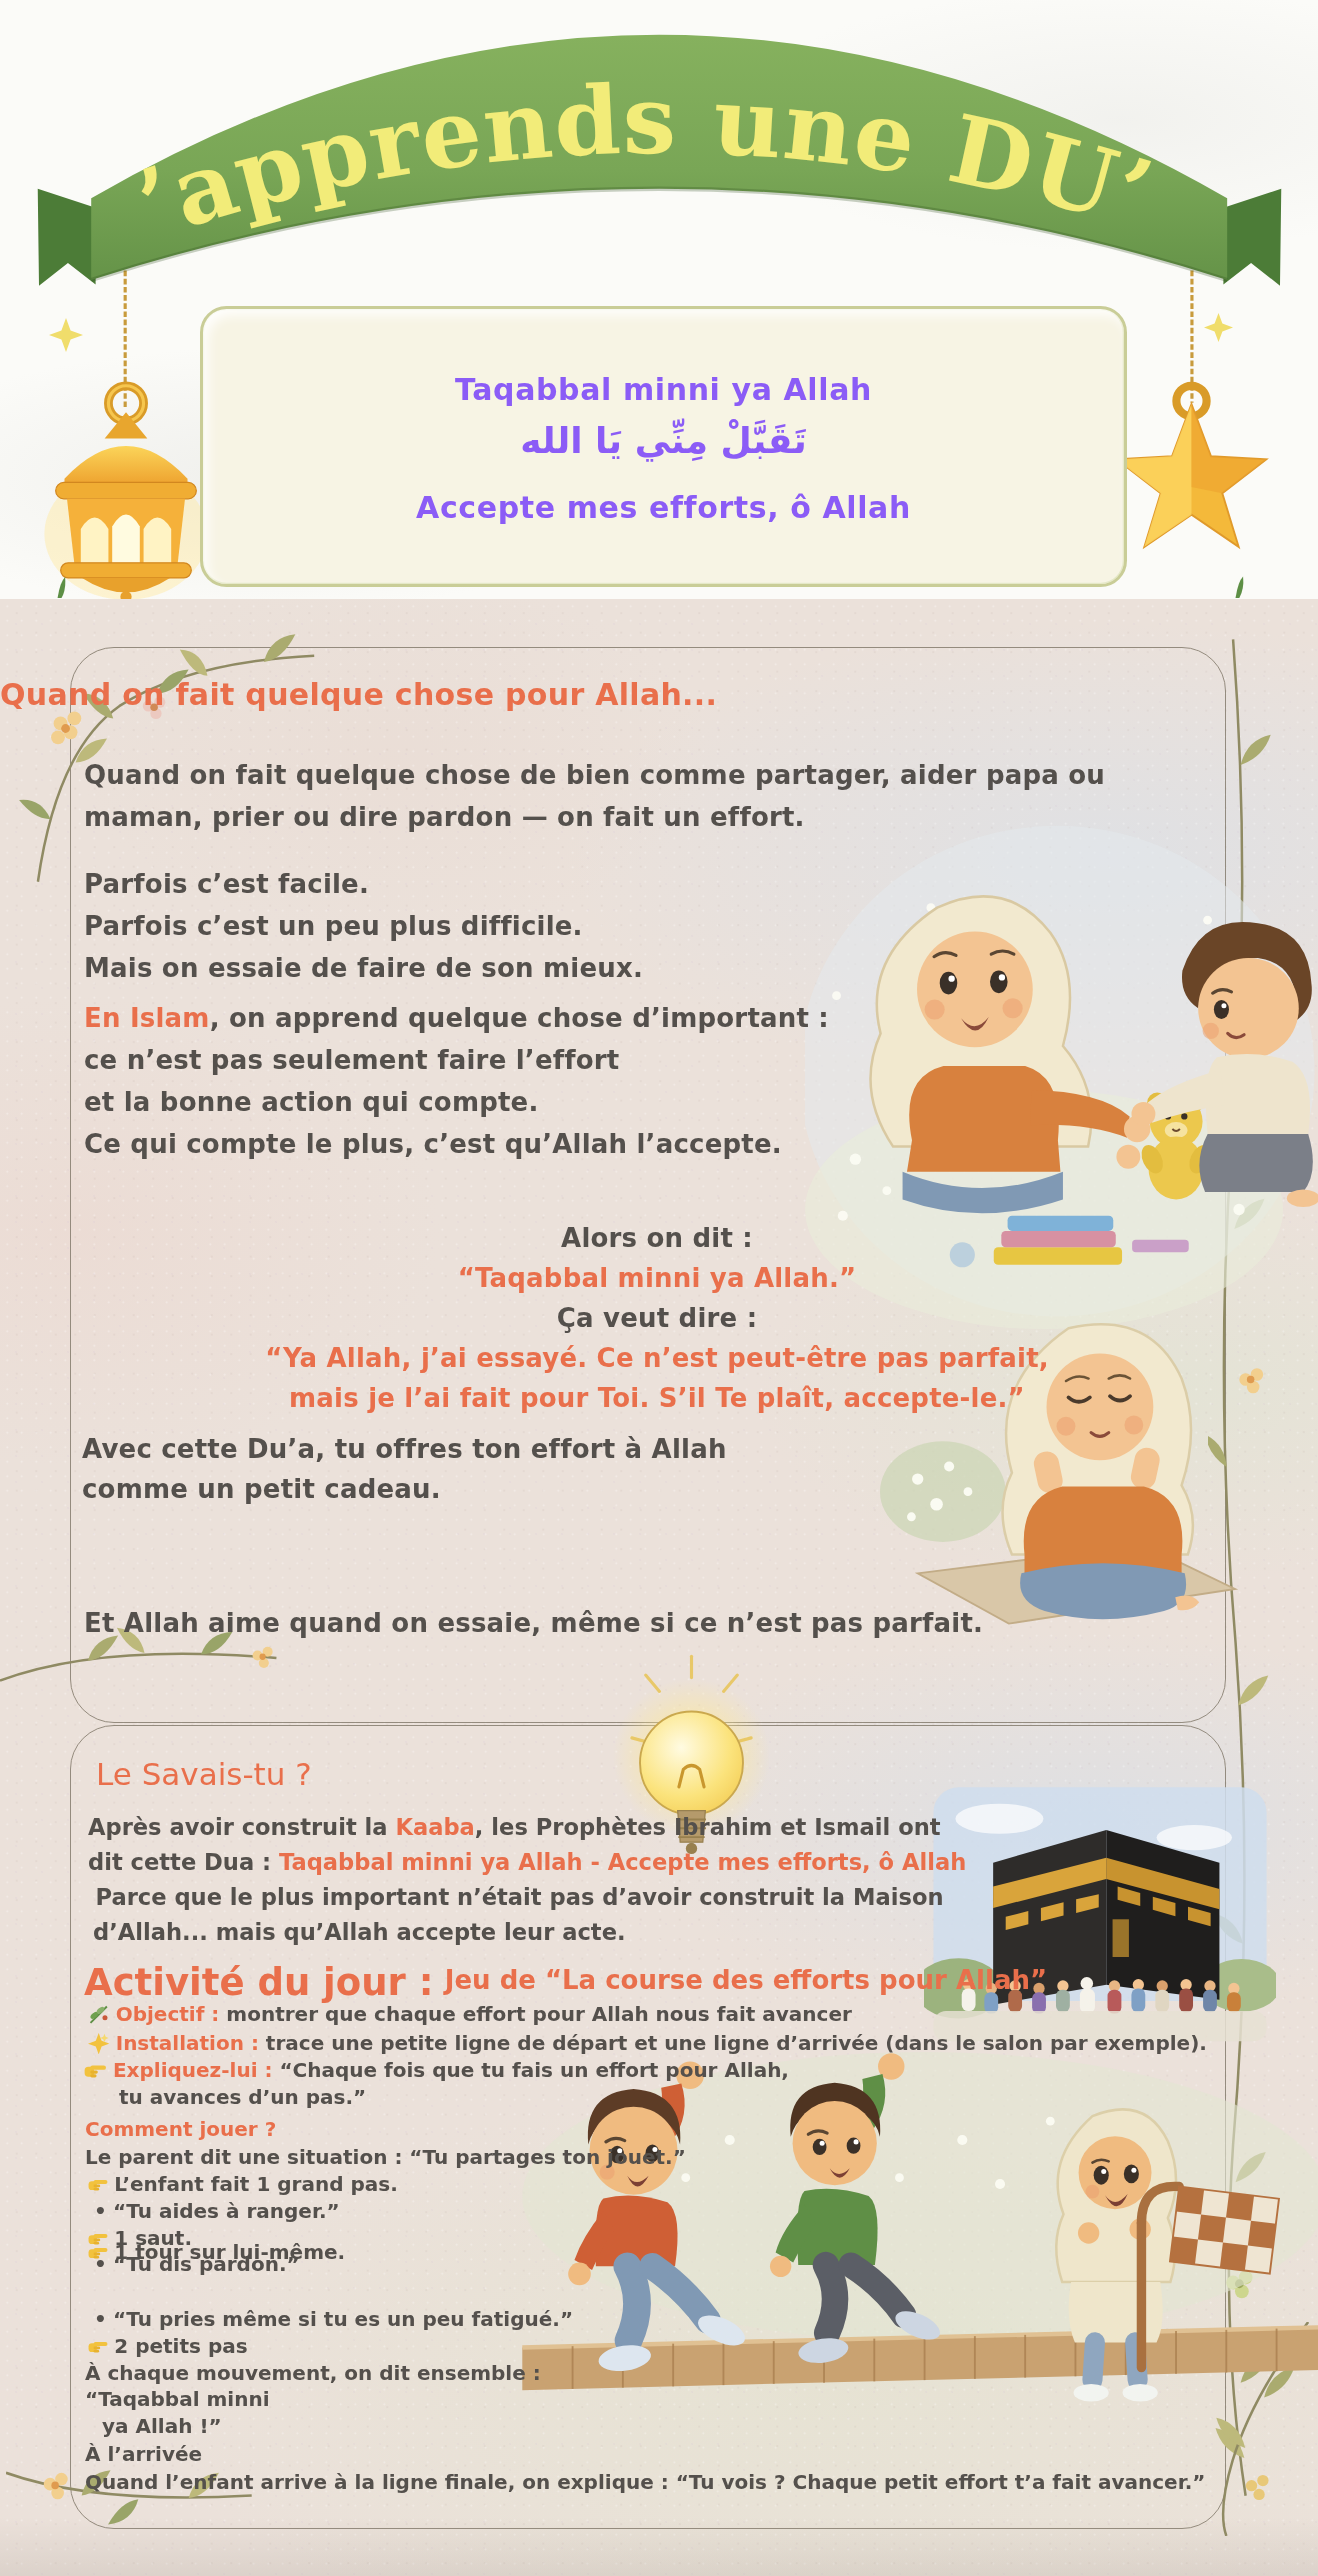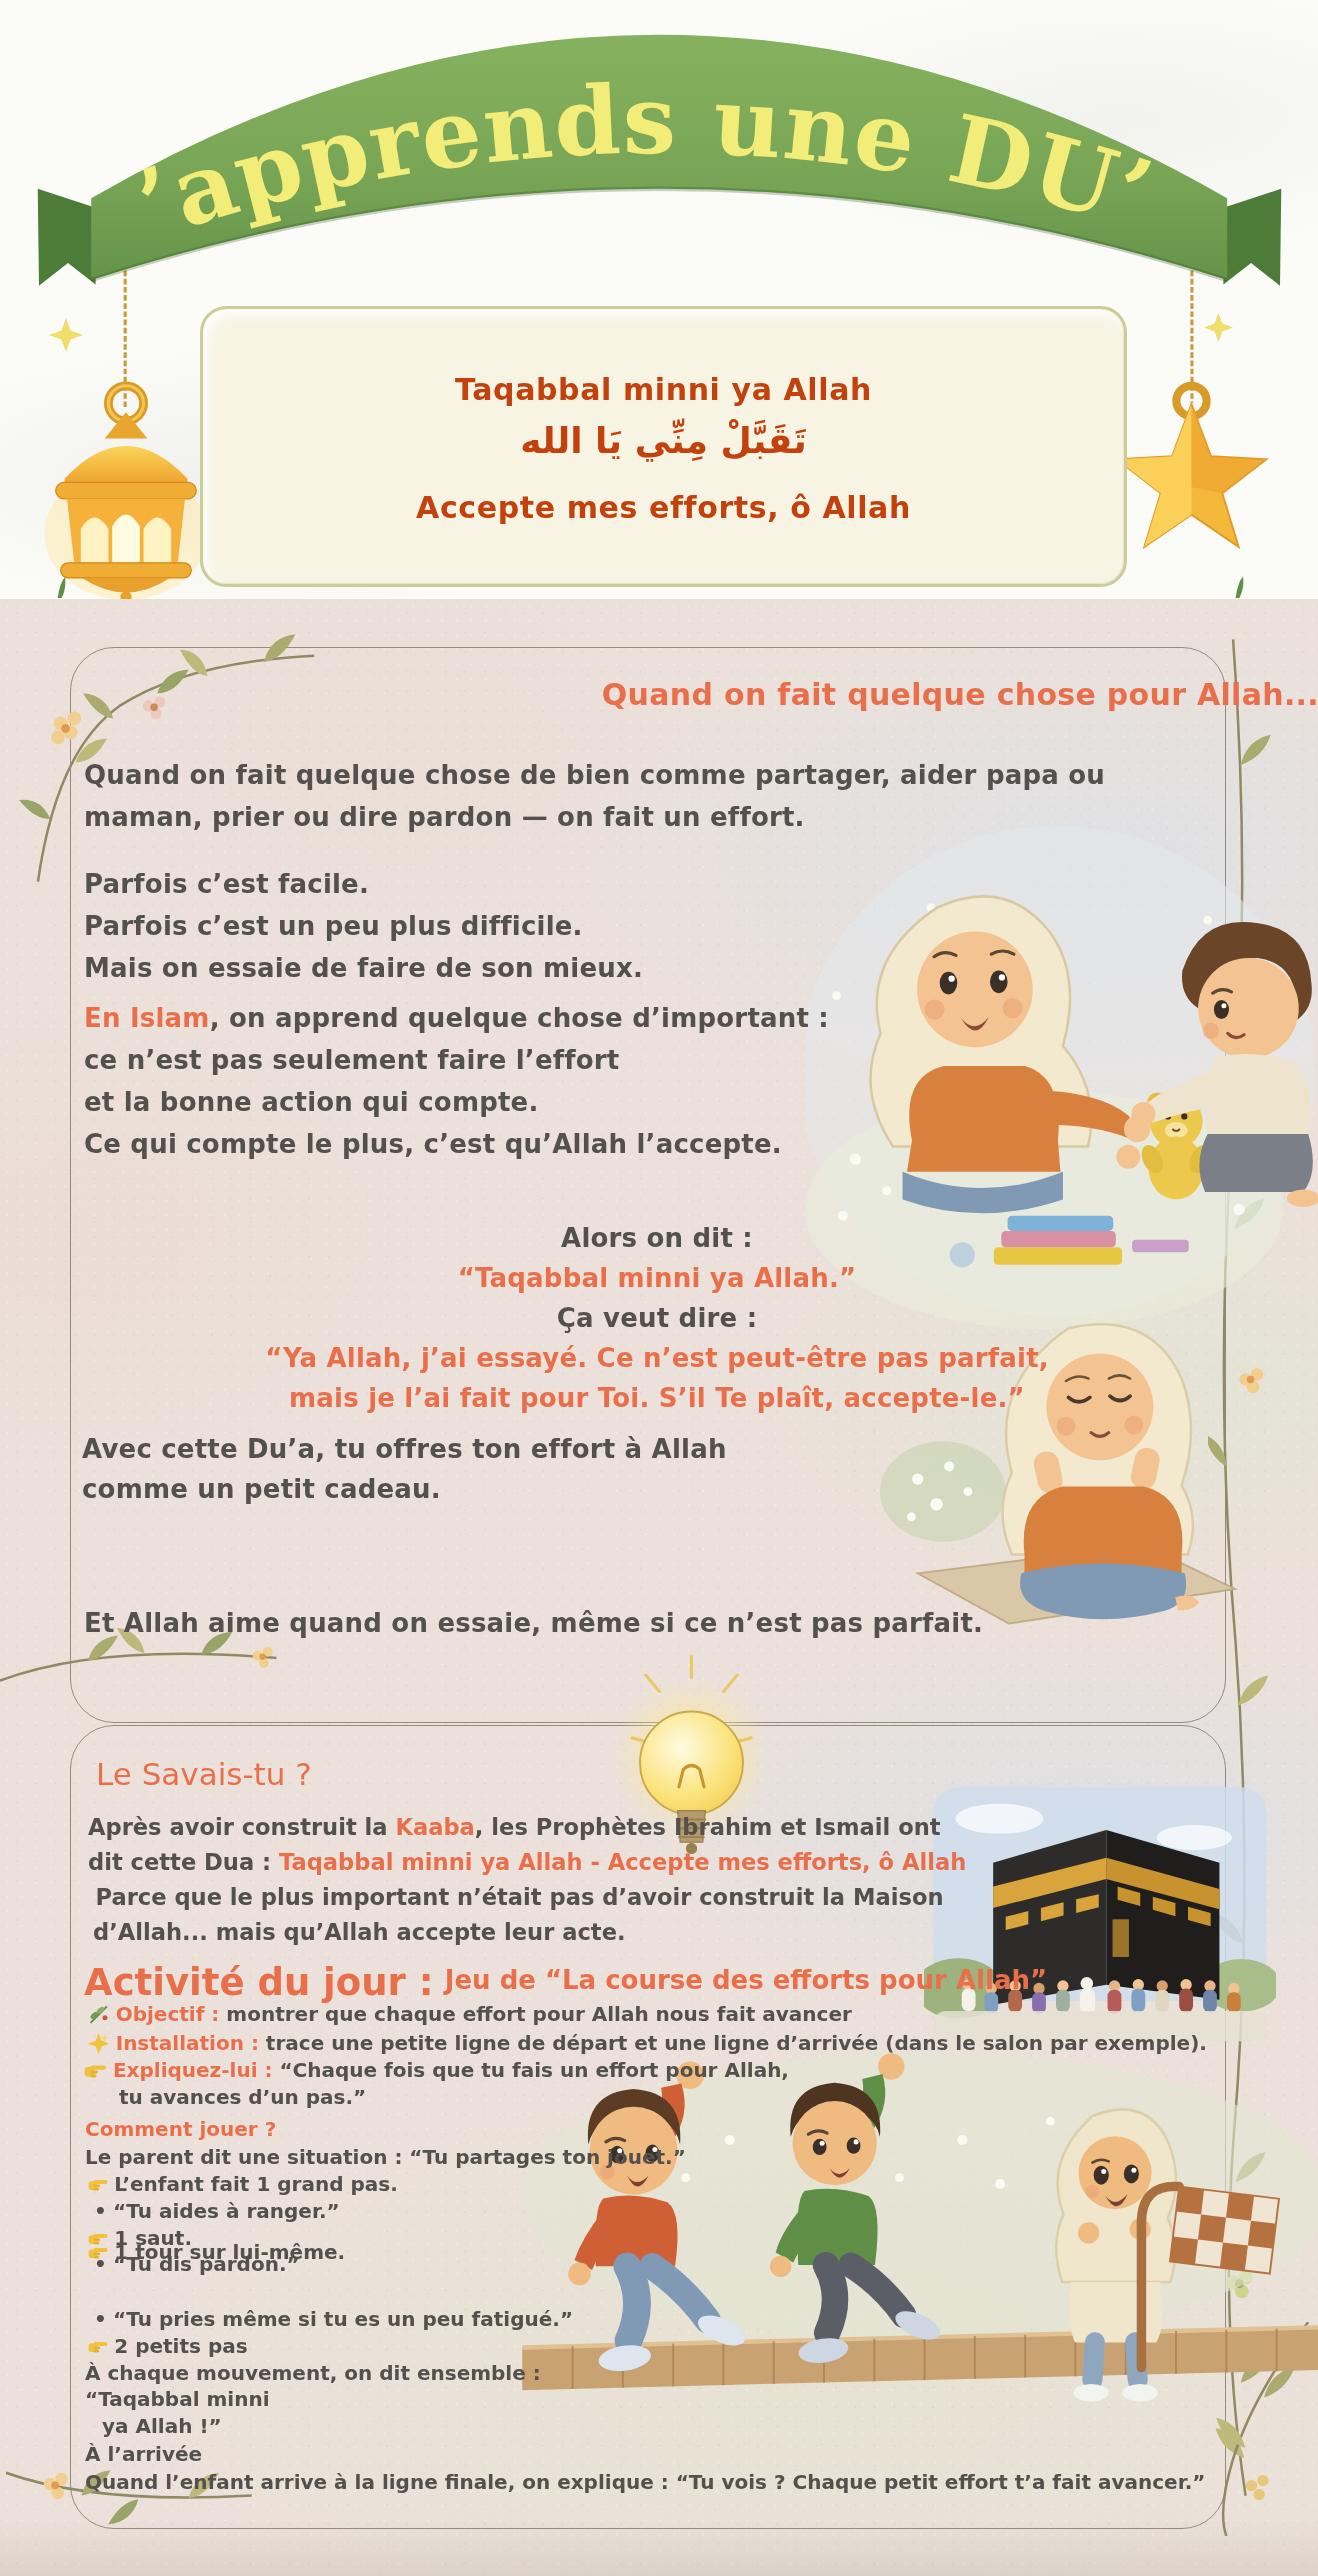--- a/index.html
+++ b/index.html
@@ -6,21 +6,21 @@
   .page{position:relative;width:1319px;height:2576px;overflow:hidden;
         font-family:"DejaVu Sans","Liberation Sans",sans-serif;background:#fafaf7;}
   .abs{position:absolute;}
   
   .top-section{left:0;top:0;width:1319px;height:599px;
      background:radial-gradient(566px 189px at 20% 80%, rgba(228,228,224,.5), transparent 70%),
                 radial-gradient(566px 189px at 85% 20%, rgba(230,230,226,.45), transparent 70%),#fbfbf8;}
   .dua-card{left:200px;top:306px;width:921px;height:275px;background:#f7f4e4;
      border:3.1px solid #c9cd97;border-radius:26.4px;
      box-shadow:inset 5px 6.3px 11.3px rgba(255,255,255,.9), inset 0 0 0 1.3px #e3e6c2;}
-  .dua-line{position:absolute;left:0;width:100%;text-align:center;color:#c2410c;font-weight:bold;}
+  .dua-line{position:absolute;left:0;width:100%;text-align:center;color:#8b5cf6;font-weight:bold;}
   .dua-translit{top:63px;font-size:30px;letter-spacing:0.6px;}
   .dua-arabic{top:111px;font-size:36px;}
   .dua-trans{top:181px;font-size:30px;letter-spacing:0.6px;}
   
   .content{left:0;top:599px;width:1319px;height:1977px;
      background:
       radial-gradient(755px 327px at 84% 13%, rgba(213,224,236,.55), transparent 72%),
       radial-gradient(566px 270px at 88% 40%, rgba(222,229,210,.6), transparent 72%),
       radial-gradient(629px 270px at 82% 62%, rgba(209,222,236,.5), transparent 72%),
       radial-gradient(943px 409px at 62% 90%, rgba(226,228,205,.55), transparent 72%),
@@ -34,21 +34,21 @@
      background-size:14.5px 14.5px,19.5px 19.5px,26px 26px;background-position:0 0,7px 4.4px,3.1px 12px;}
   .frame{border:1.9px solid rgba(126,118,102,.8);border-radius:44px;}
   .f1{left:70px;top:48px;width:1154px;height:1074px;}
   .f2{left:70px;top:1126px;width:1154px;height:802px;}
   .bottom-fade{left:0;top:1918px;width:1319px;height:59px;background:linear-gradient(rgba(0,0,0,0),rgba(150,140,130,.18));}
   
   .t{color:#54504c;font-weight:bold;white-space:nowrap;}
   .orange{color:#e96f4b;}
   .story{font-size:26px;line-height:42px;letter-spacing:0.2px;}
   .story2{font-size:26px;line-height:40px;letter-spacing:0.2px;}
-  .t-title{left:0;top:78px;width:1319px;text-align:right;font-size:30px;font-weight:bold;letter-spacing:0.3px;}
+  .t-title{left:0;top:78px;width:1319px;text-align:left;font-size:30px;font-weight:bold;letter-spacing:0.3px;}
   .cblock{left:0;top:619px;width:1314px;text-align:center;}
   .sav{font-size:22.6px;line-height:35px;}
   .sav-h{left:96px;top:1157px;font-size:31px;font-weight:normal;}
   .act{font-size:20px;line-height:27px;}
   .act-h{left:84px;top:1362px;font-size:37px;font-weight:bold;white-space:nowrap;}
   .act-sub{font-size:26px;vertical-align:6.3px;margin-left:11.3px;}
   .row{display:flex;align-items:center;gap:6.3px;}
   .ic{display:inline-block;flex:0 0 auto;}
   .bullet-dot{font-size:20px;}
 </style>

